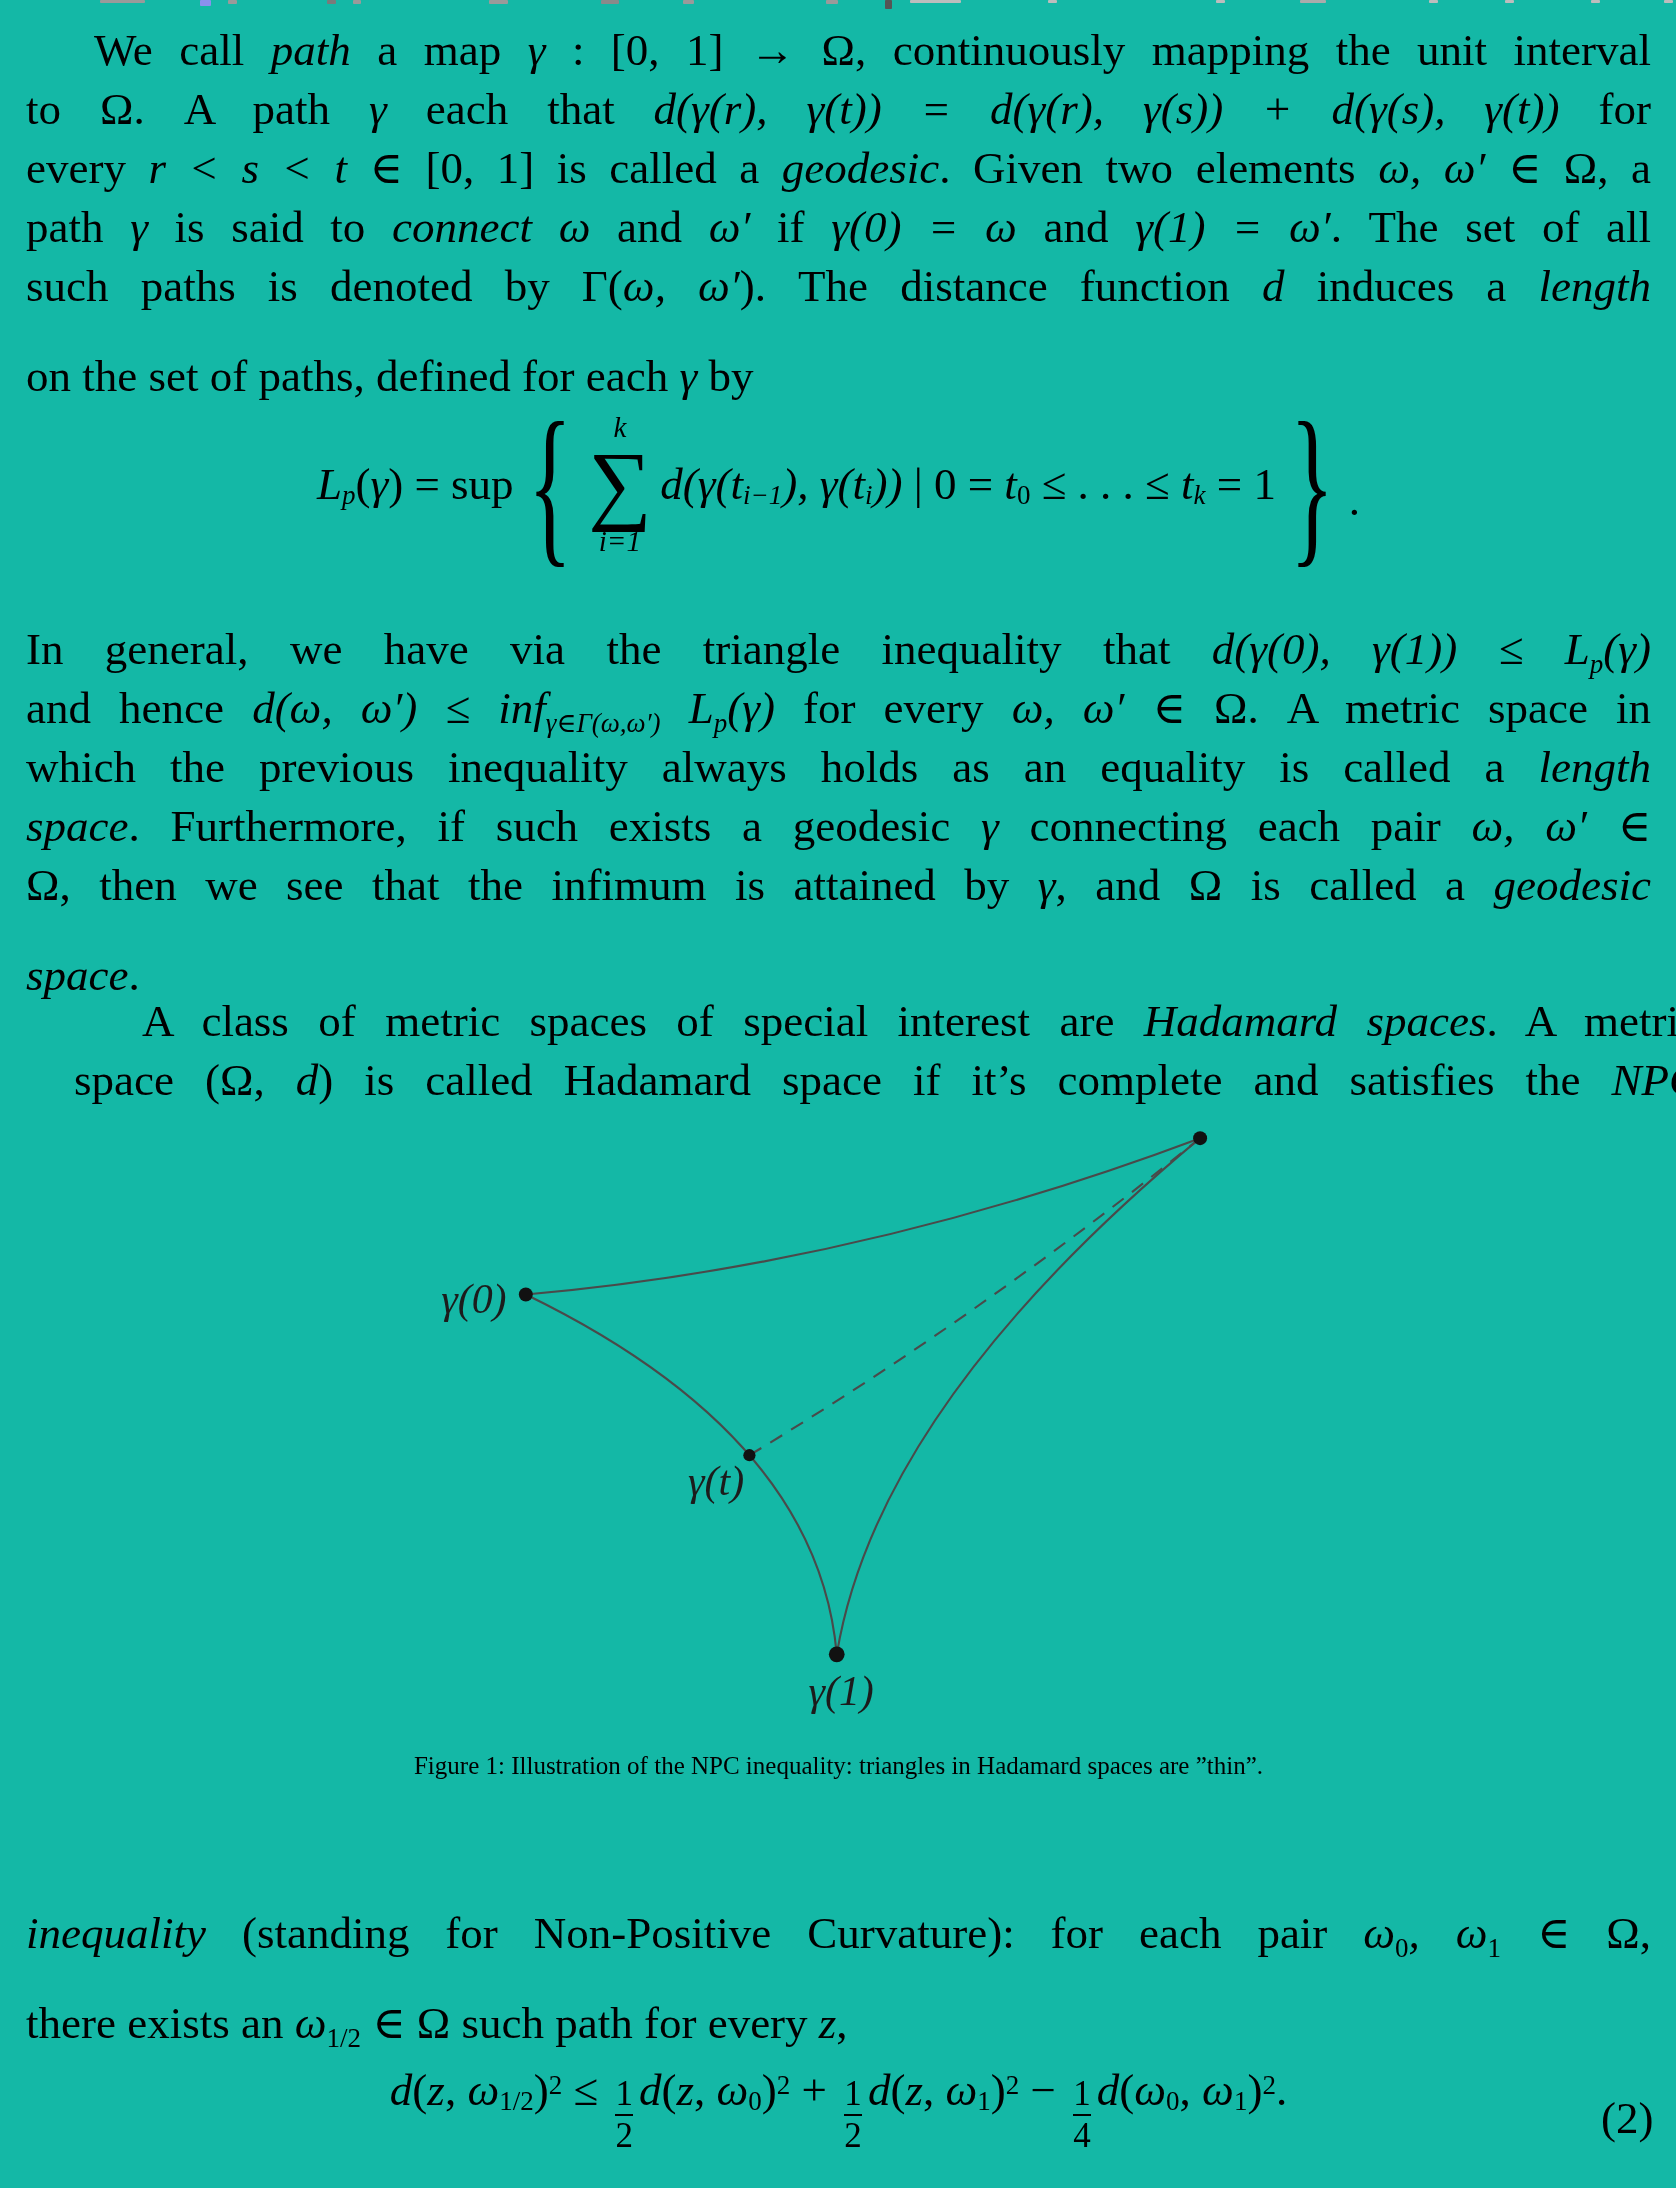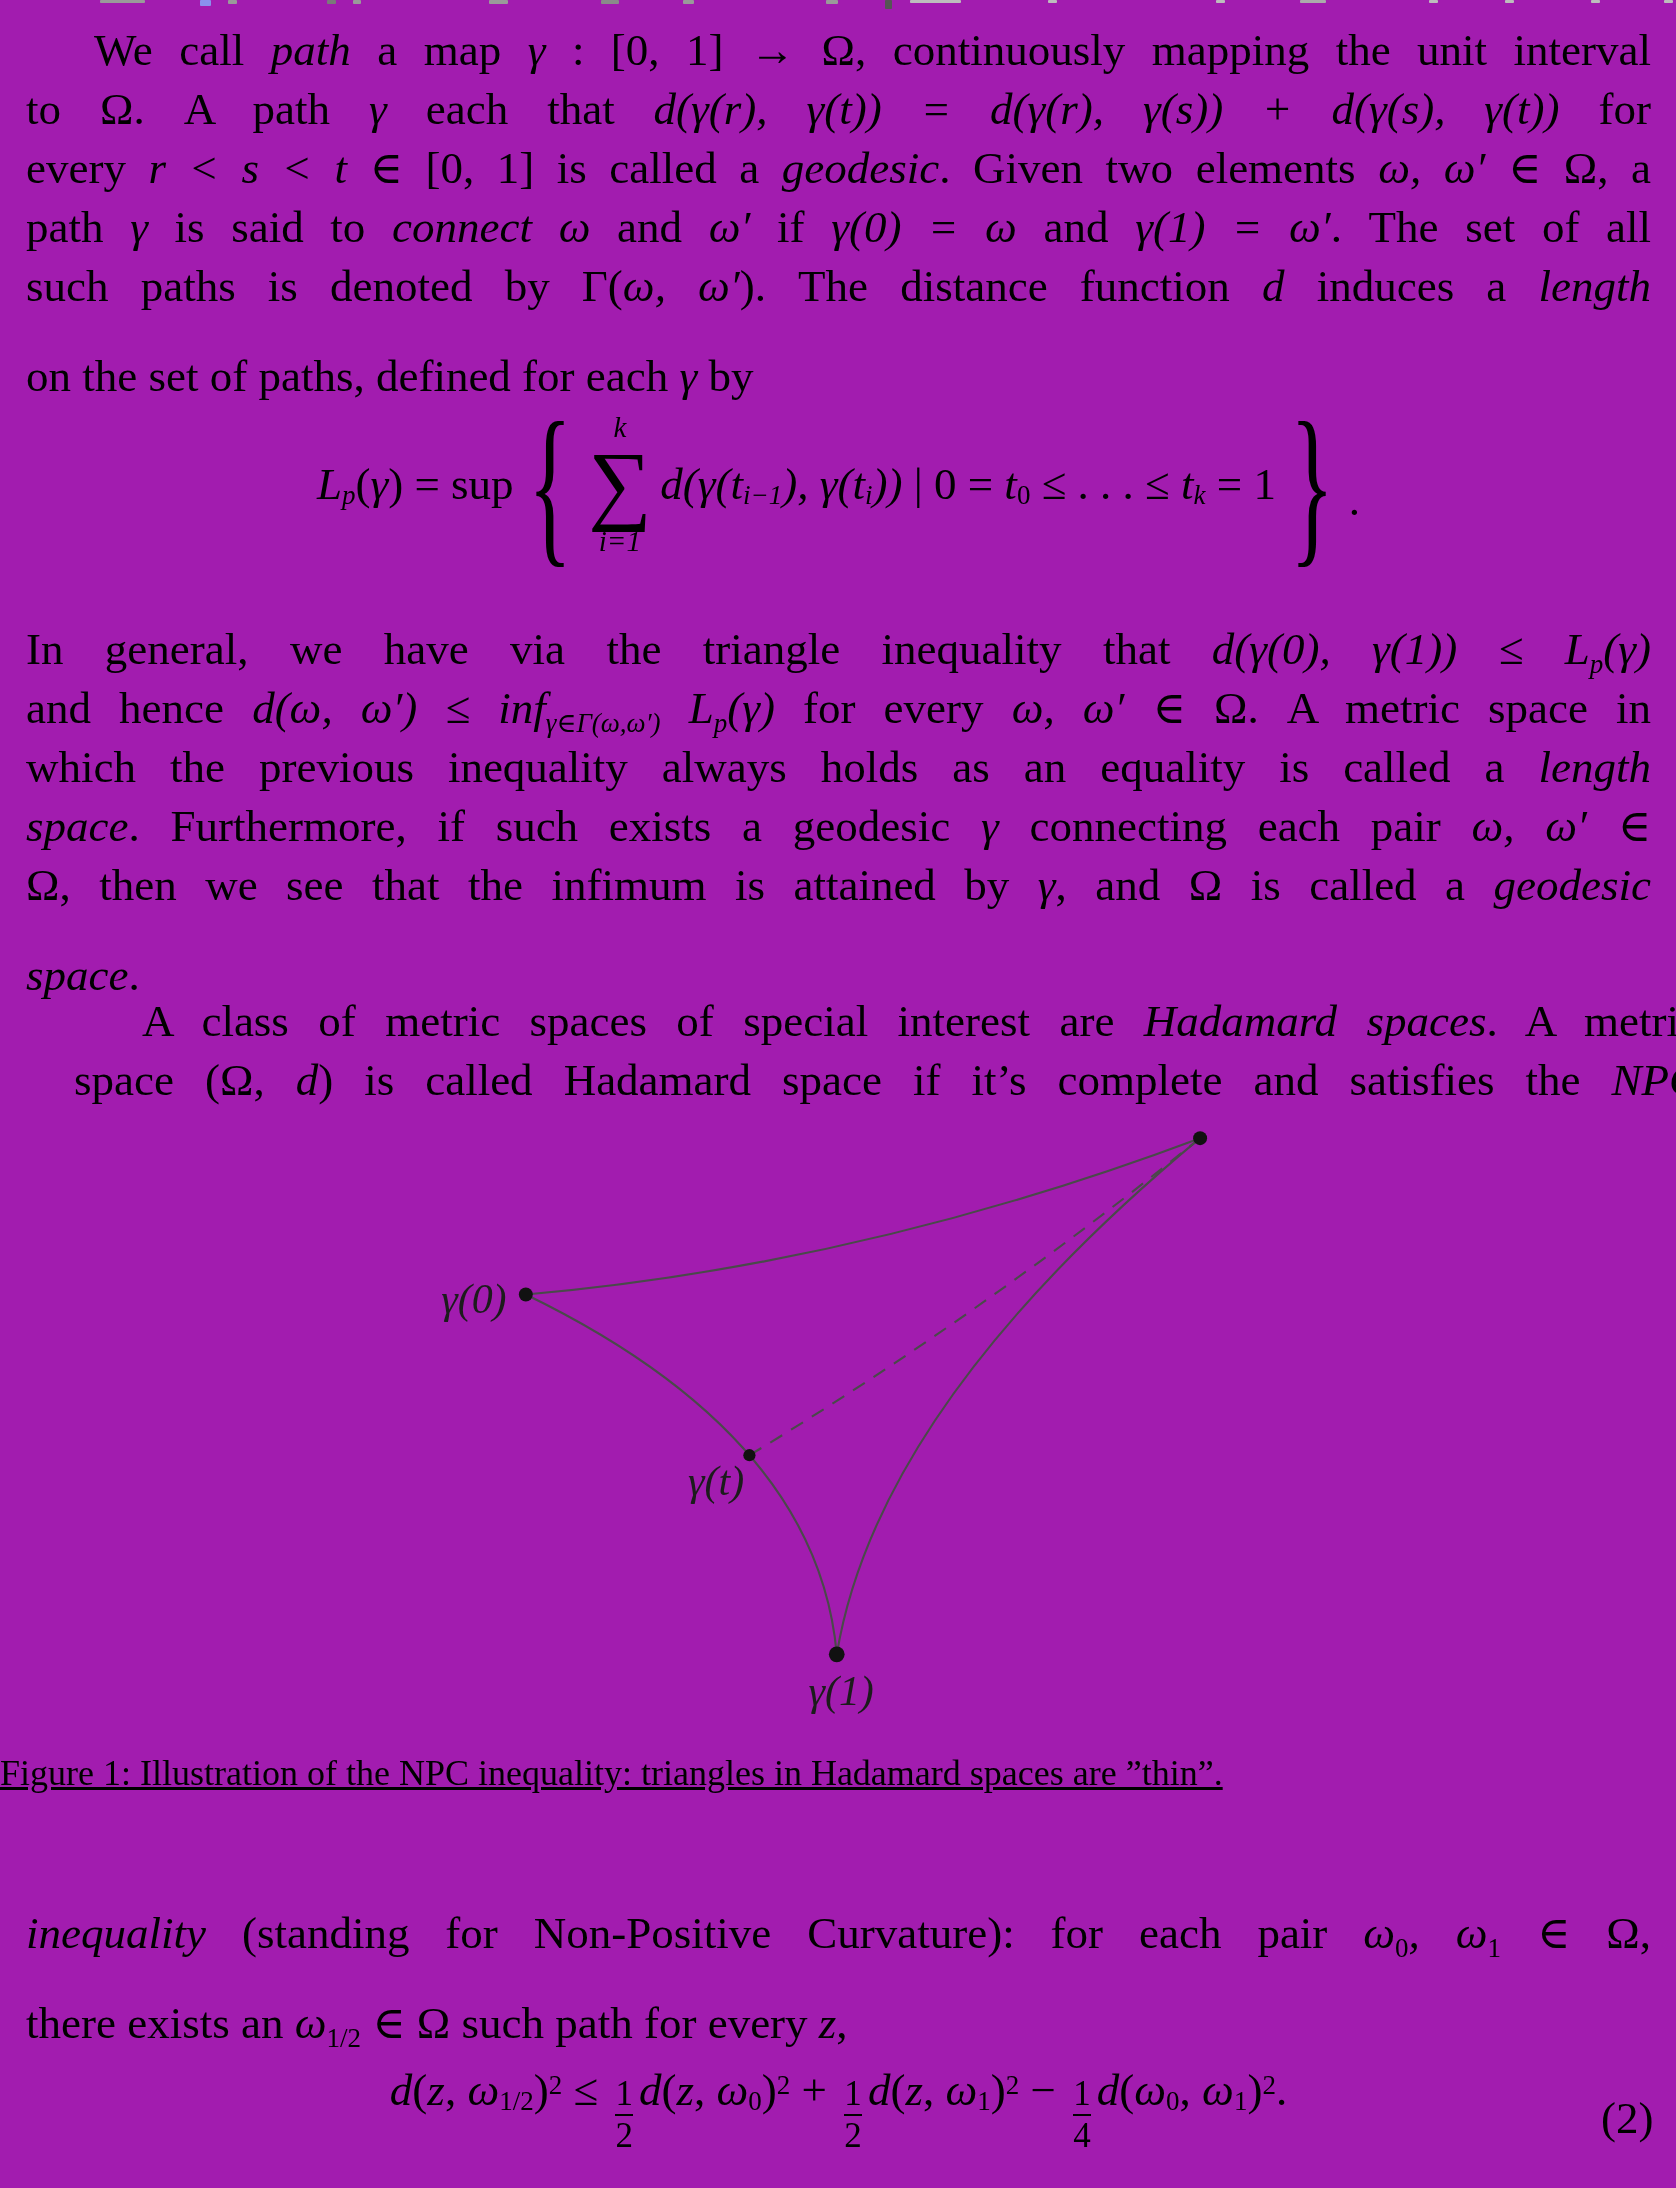--- a/index.html
+++ b/index.html
@@ -1,16 +1,16 @@
 <!DOCTYPE html>
 <html style="font-size:14px"><head>
 <meta charset="utf-8">
 <style>
   html,body{margin:0;padding:0;background:#ffffff;}
-  .page{position:relative;width:1677px;height:2189px;background:#a21caf;overflow:hidden;
+  .page{position:relative;width:1677px;height:2189px;background:#14b8a6;overflow:hidden;
         font-family:"Liberation Serif","DejaVu Serif",serif;color:#000;}
   
   #topfrag{position:absolute;top:0;left:0;width:1677px;height:10.5px;}
   .frag{position:absolute;top:0;border-radius:0.9px;}
   
   .para{position:absolute;left:26px;width:1625px;font-size:45px;}
   .tline{height:59px;line-height:58px;text-align:justify;text-align-last:justify;overflow:visible;}
   .tline.lastleft{text-align-last:left;margin-top:31px;}
   .it{font-style:italic;}
   .sub{font-size:60%;vertical-align:-16%;}
@@ -20,21 +20,21 @@
        align-items:center;justify-content:center;font-size:45px;}
   .run{white-space:pre;}
   .brace{display:inline-block;font-size:108px;line-height:1;transform:scale(.85,1.62);margin:0 10.5px;font-weight:400;}
   .sumcol{display:inline-flex;flex-direction:column;align-items:center;line-height:1;margin:0 8.7px 0 1.7px;}
   .sumtop{font-size:29px;font-style:italic;margin-bottom:4.4px;}
   .sumsym{font-size:89px;line-height:.82;}
   .sumbot{font-size:29px;font-style:italic;margin-top:7px;}
   .eqperiod{align-self:center;margin-top:30px;}
   
   .figsvg{position:absolute;top:0;left:0;width:1677px;height:2189px;pointer-events:none;}
-  .caption{position:absolute;top:1752px;left:0;width:100%;text-align:left;font-size:36px;text-decoration:underline;}
+  .caption{position:absolute;top:1752px;left:0;width:100%;text-align:center;font-size:25px;}
   
   .eq2{position:absolute;top:2053px;left:0;width:100%;height:114px;display:flex;
        align-items:center;justify-content:center;font-size:45px;}
   .frac{display:inline-flex;flex-direction:column;align-items:center;margin:0 6.1px;line-height:1;}
   .fnum,.fden{font-size:35px;line-height:40px;}
   .fbar{height:2.6px;background:#000;align-self:stretch;}
   .eqnum{position:absolute;top:2092px;right:23.6px;font-size:45px;}
 </style>
 </head>
 <body>

